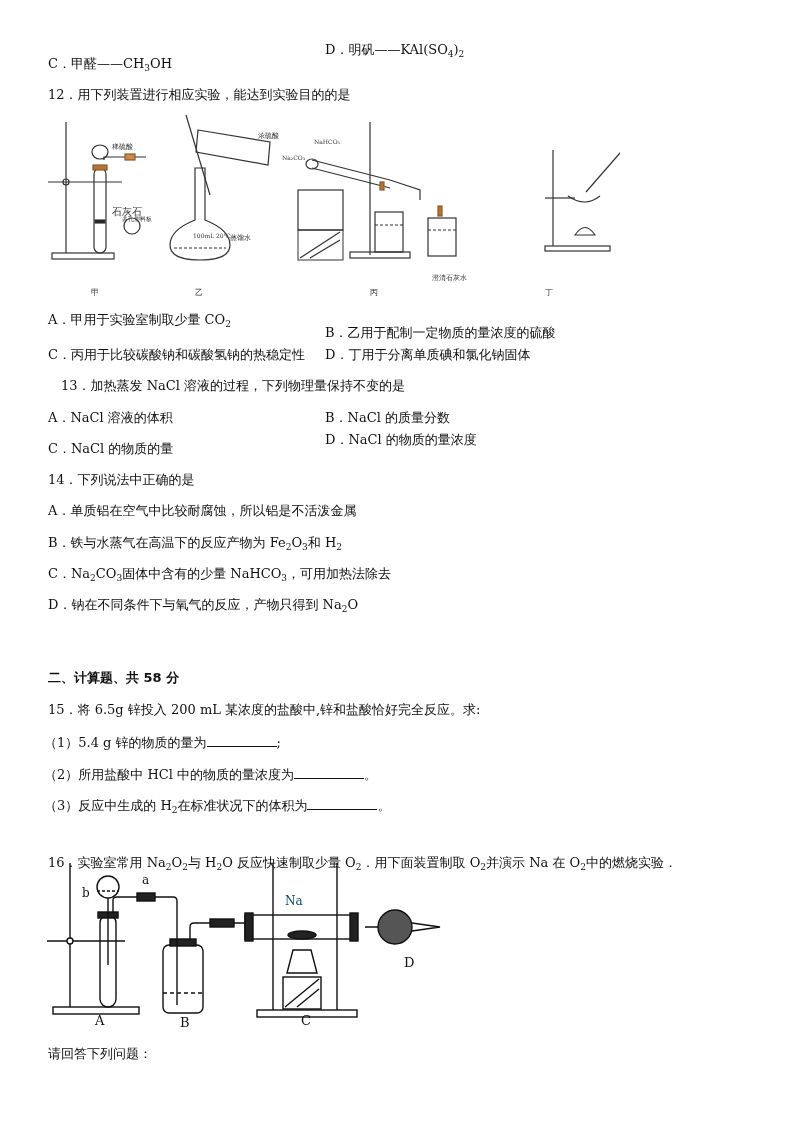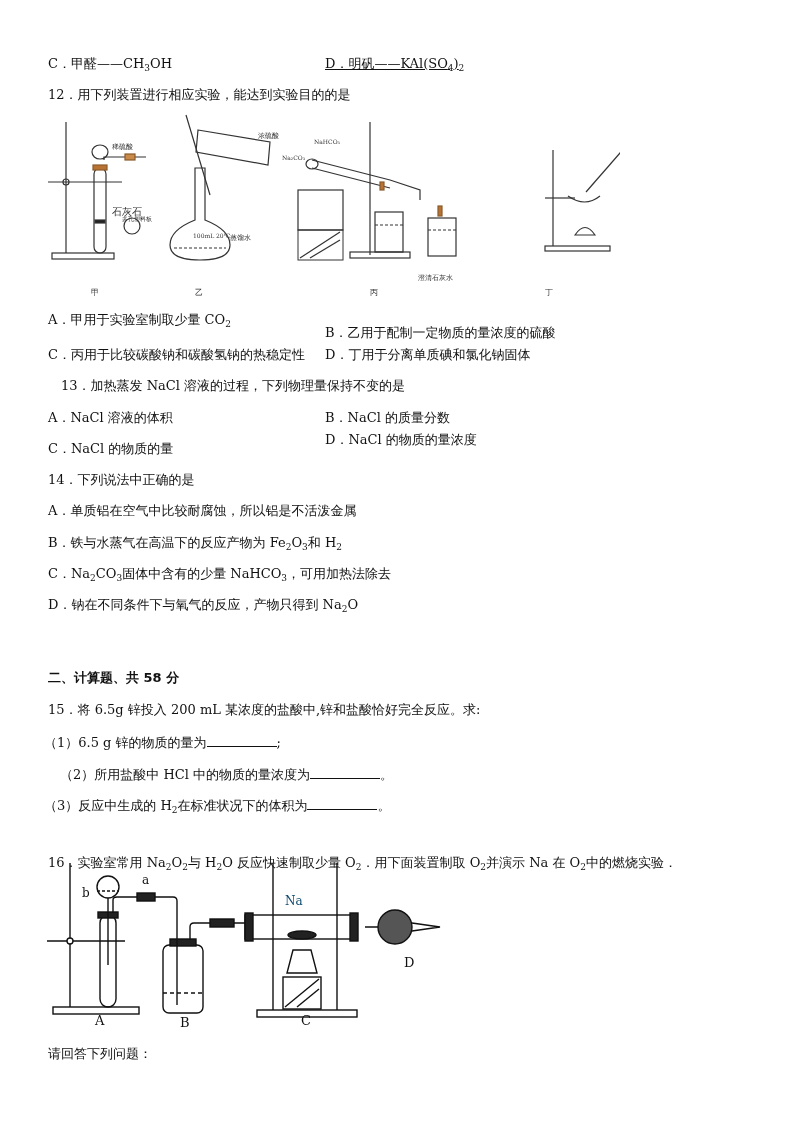--- a/index.html
+++ b/index.html
@@ -13,21 +13,21 @@
   .fig { position: absolute; }
   .fig svg { display: block; }
   .caption { position: absolute; font-size: 8px; color: #333; }
 </style>
 </head>
 <body>
 
 <div class="line" style="top:55px;">
   <span>C．甲醛——CH</span><sub>3</sub><span>OH</span>
 </div>
-<div class="line col2" style="top:55px;text-decoration:underline;">
+<div class="line col2" style="top:41px;">
   <span>D．明矾——KAl(SO</span><sub>4</sub><span>)</span><sub>2</sub>
 </div>
 
 <div class="line" style="top:86px;">12．用下列装置进行相应实验，能达到实验目的的是</div>
 
 <div class="fig" style="left:40px; top:110px;">
   <svg width="580" height="190" viewBox="0 0 580 190">
     <g stroke="#333" fill="none" stroke-width="1.2">
 
       <line x1="26" y1="12" x2="26" y2="143"></line>
@@ -77,21 +77,21 @@
 <div class="caption" style="left:370px; top:287px;">丙</div>
 <div class="caption" style="left:545px; top:287px;">丁</div>
 <div class="caption" style="left:112px; top:142px; font-size:7px;">稀硫酸</div>
 <div class="caption" style="left:112px; top:205px; font-size:10px;">石灰石</div>
 <div class="caption" style="left:122px; top:215px; font-size:6px;">多孔塑料板</div>
 <div class="caption" style="left:258px; top:131px; font-size:7px;">浓硫酸</div>
 <div class="caption" style="left:193px; top:232px; font-size:6px;">100mL 20℃</div>
 <div class="caption" style="left:230px; top:233px; font-size:7px;">蒸馏水</div>
 <div class="caption" style="left:314px; top:138px; font-size:6px;">NaHCO₃</div>
 <div class="caption" style="left:282px; top:154px; font-size:6px;">Na₂CO₃</div>
-<div class="caption" style="left:418px; top:273px; font-size:7px;">澄清石灰水</div>
+<div class="caption" style="left:432px; top:273px; font-size:7px;">澄清石灰水</div>
 
 <div class="line" style="top:311px;">
   <span>A．甲用于实验室制取少量 CO</span><sub>2</sub>
 </div>
 <div class="line col2" style="top:324px;">B．乙用于配制一定物质的量浓度的硫酸</div>
 <div class="line" style="top:346px;">C．丙用于比较碳酸钠和碳酸氢钠的热稳定性</div>
 <div class="line col2" style="top:346px;">D．丁用于分离单质碘和氯化钠固体</div>
 
 <div class="line" style="top:377px;margin-left:13px;">13．加热蒸发 NaCl 溶液的过程，下列物理量保持不变的是</div>
 <div class="line" style="top:409px;">A．NaCl 溶液的体积</div>
@@ -108,23 +108,23 @@
   <span>C．Na</span><sub>2</sub><span>CO</span><sub>3</sub><span>固体中含有的少量 NaHCO</span><sub>3</sub><span>，可用加热法除去</span>
 </div>
 <div class="line" style="top:596px;">
   <span>D．钠在不同条件下与氧气的反应，产物只得到 Na</span><sub>2</sub><span>O</span>
 </div>
 
 <div class="line section" style="top:669px;">二、计算题、共 58 分</div>
 
 <div class="line" style="top:701px;">15．将 6.5g 锌投入 200 mL 某浓度的盐酸中,锌和盐酸恰好完全反应。求:</div>
 <div class="line" style="top:733px; left:44px;">
-  <span>（1）6.5 g 锌的物质的量为</span><span class="blank"></span><span>;</span>
+  <span>（1）5.4 g 锌的物质的量为</span><span class="blank"></span><span>;</span>
 </div>
-<div class="line" style="top:765px; left:44px;margin-left:16px;">
+<div class="line" style="top:765px; left:44px;">
   <span>（2）所用盐酸中 HCl 中的物质的量浓度为</span><span class="blank"></span><span>。</span>
 </div>
 <div class="line" style="top:796px; left:44px;">
   <span>（3）反应中生成的 H</span><sub>2</sub><span>在标准状况下的体积为</span><span class="blank"></span><span>。</span>
 </div>
 
 <div class="line" style="top:854px;">
   <span>16．实验室常用 Na</span><sub>2</sub><span>O</span><sub>2</sub><span>与 H</span><sub>2</sub><span>O 反应快速制取少量 O</span><sub>2</sub><span>．用下面装置制取 O</span><sub>2</sub><span>并演示 Na 在 O</span><sub>2</sub><span>中的燃烧实验．</span>
 </div>
 

